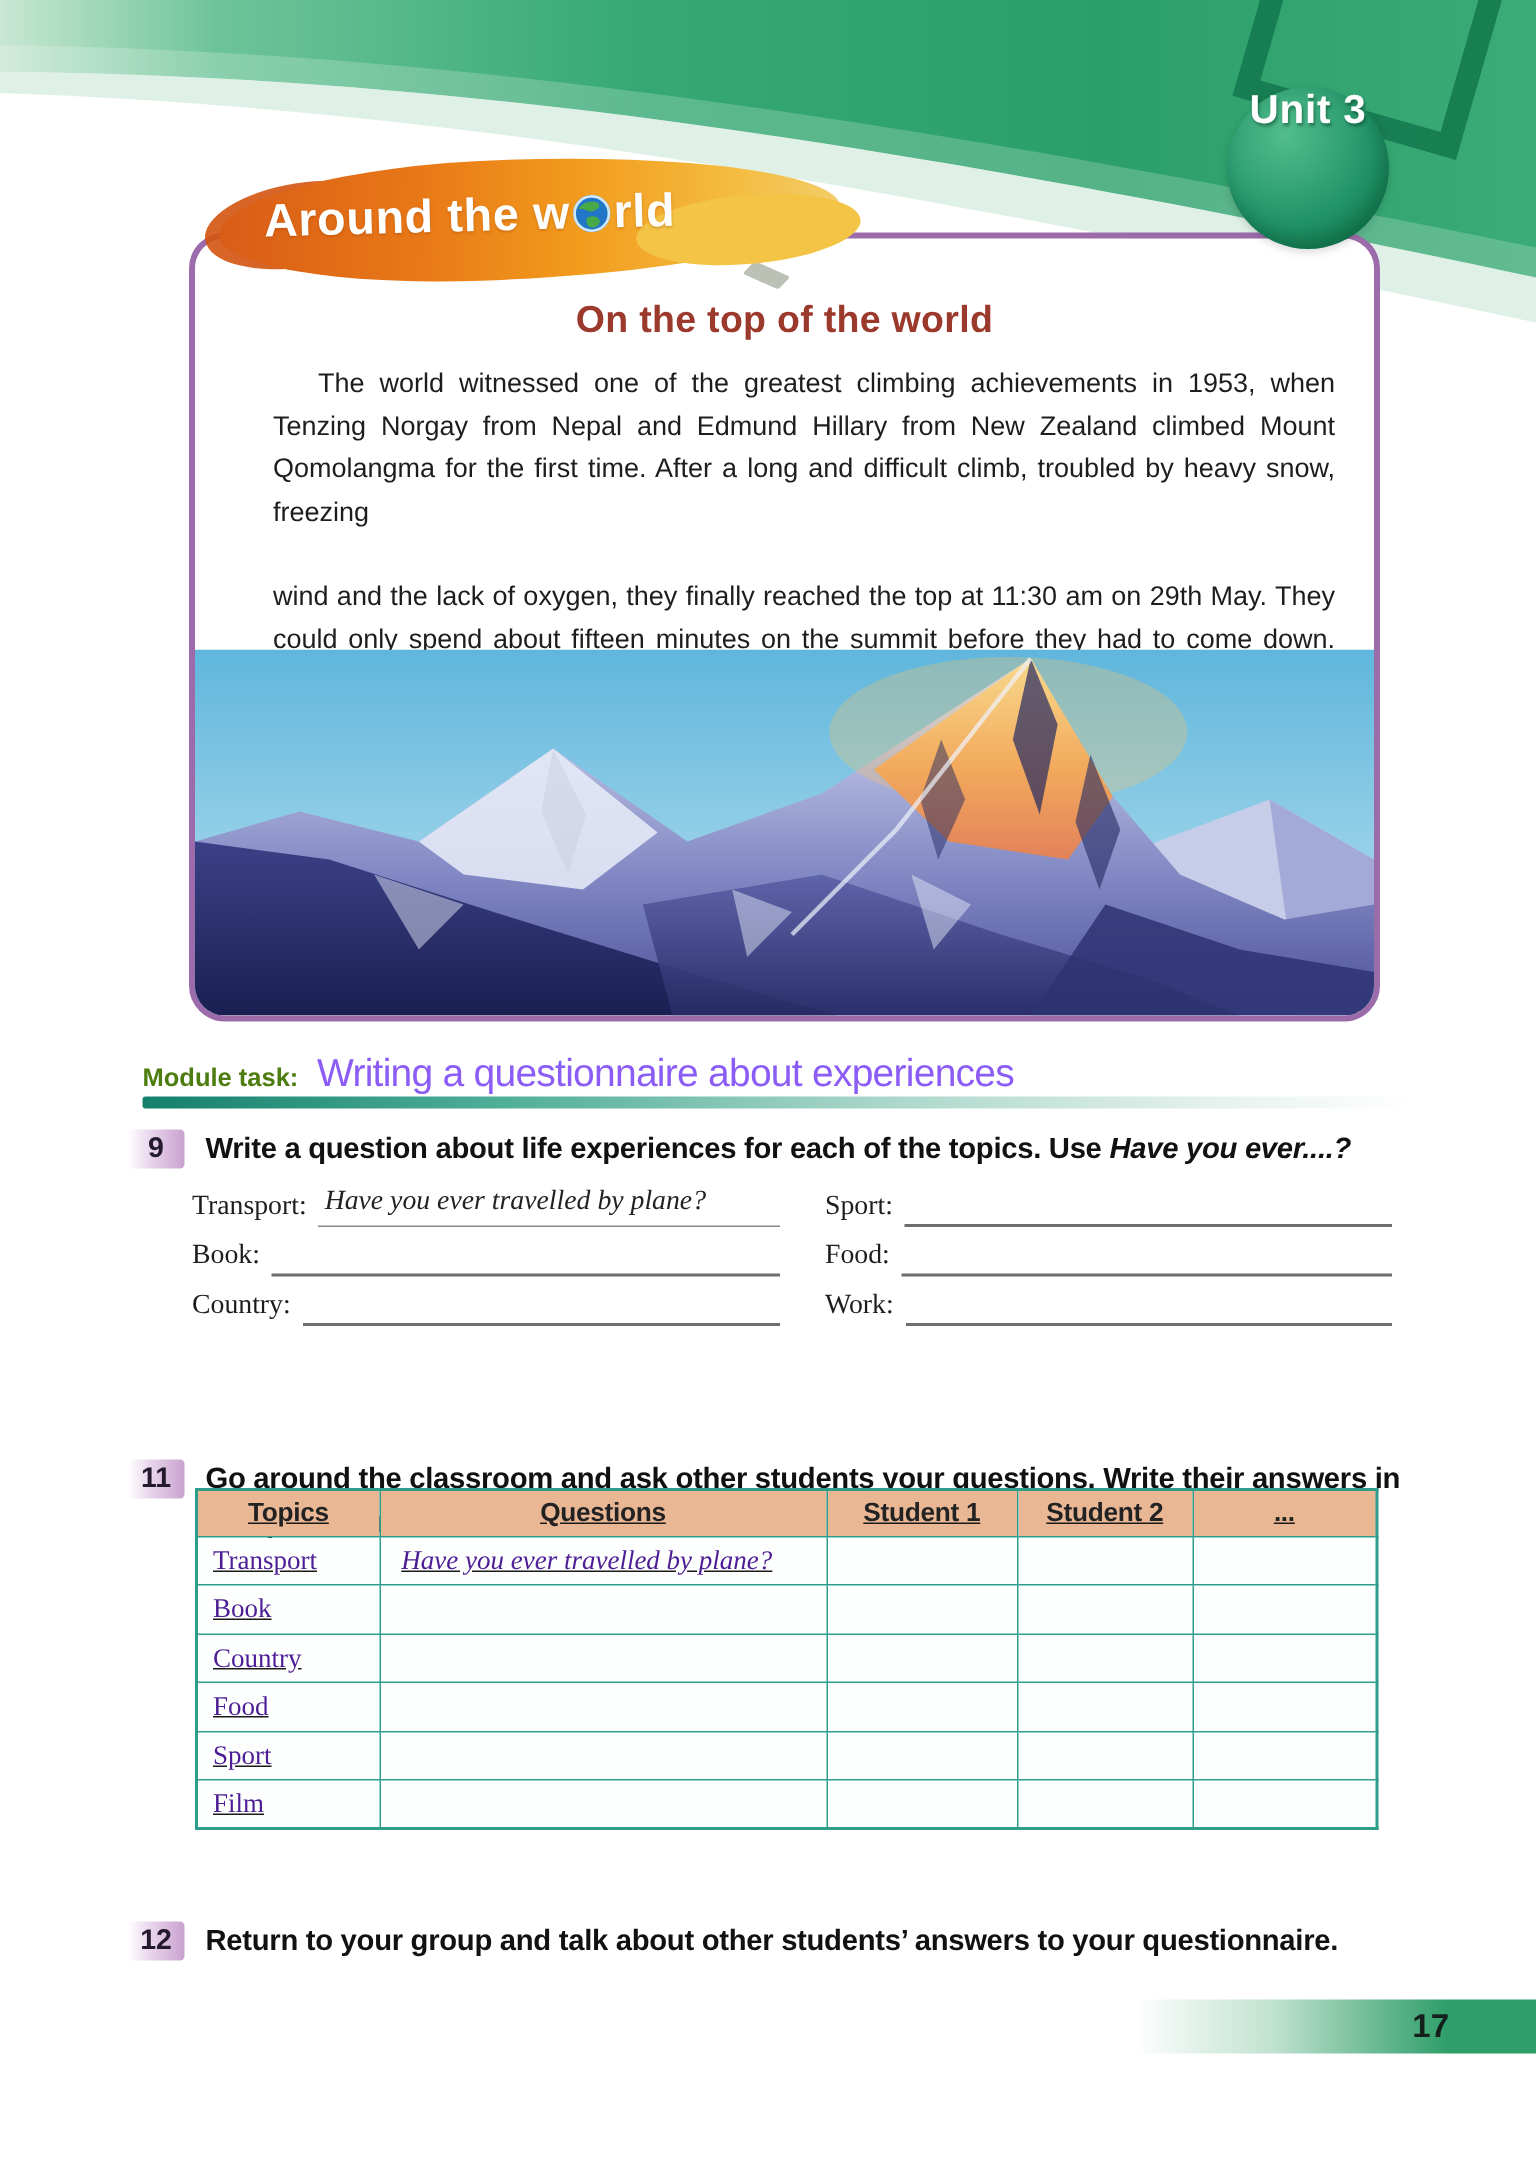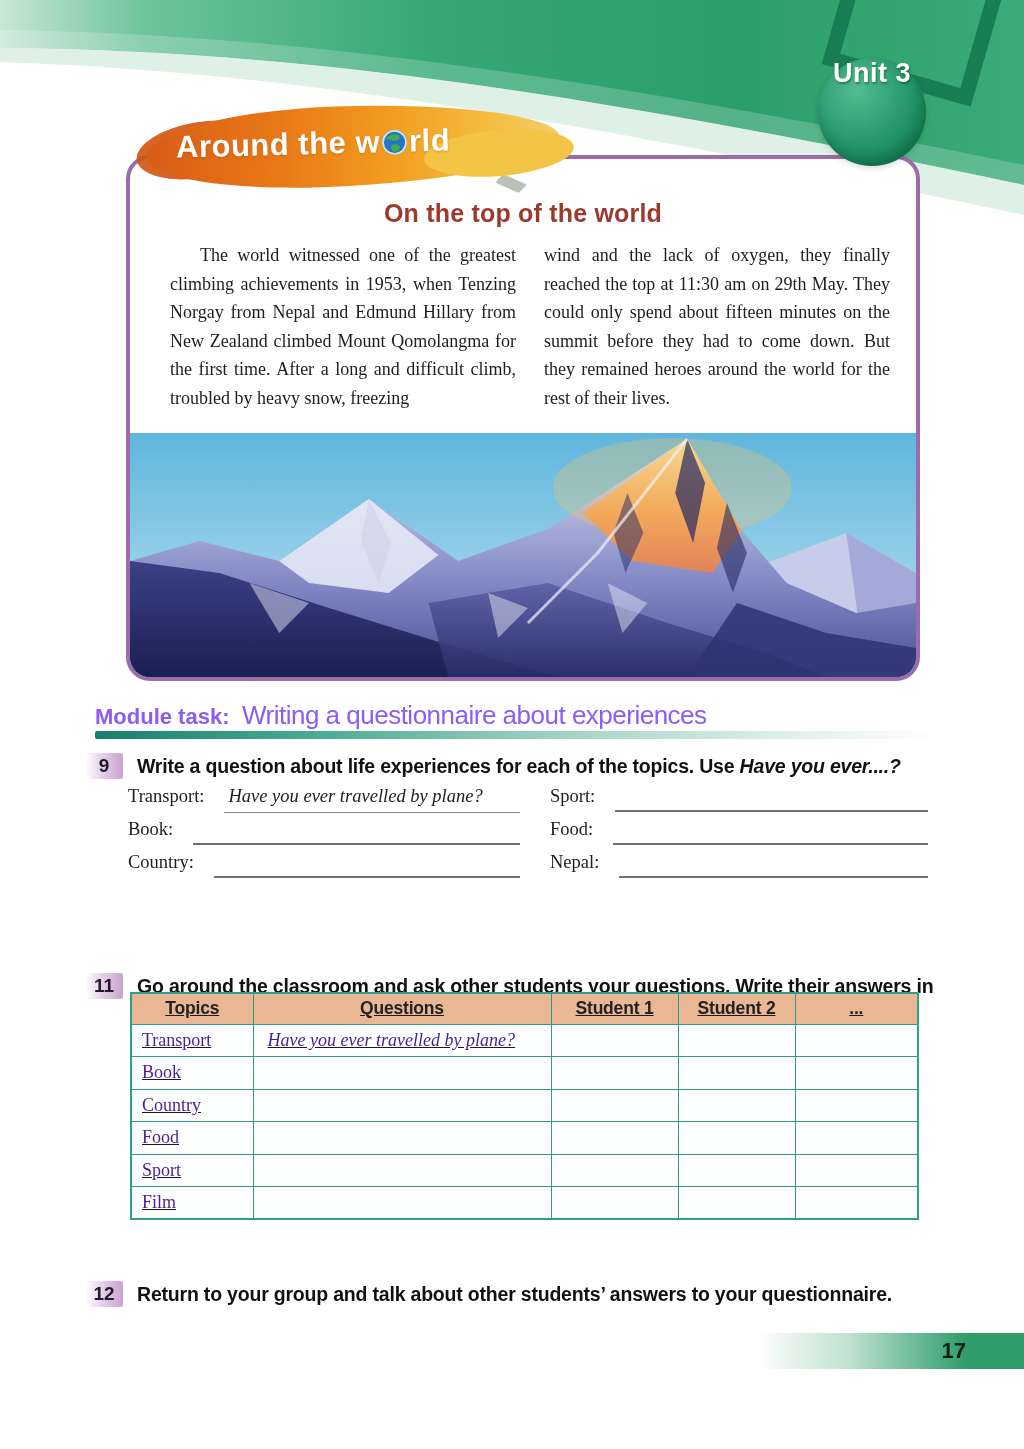--- a/index.html
+++ b/index.html
@@ -50,30 +50,30 @@
   .card {
     position:absolute; left:126px; top:155px; width:794px; height:526px;
     border:4px solid #9c6caa; border-radius:24px; overflow:hidden;
     background:linear-gradient(#ffffff 55%, #e9f3fa 100%); z-index:1;
   }
   .card-title {
     margin-top:40px; text-align:center; color:#9c392d; font-weight:700; font-size:25px;
     letter-spacing:.2px;
   }
   .article-cols {
-    position:absolute; top:82px; left:40px; right:26px; display:flex; gap:28px;
-    font-family:Liberation Serif, serif; font-size:18px; line-height:28.5px;
-    text-align:justify; color:#1d1d1d;
+    position:absolute; top:82px; left:52px; right:26px; display:flex; gap:28px;
+    font-family:Liberation Sans, sans-serif; font-size:18px; line-height:28.5px;
+    text-align:justify; color:#1d1d1d;flex-direction:column;
   }
   .article-cols .col { flex:1; }
   .article-cols .col.first { text-indent:30px; }
   .mountain { position:absolute; left:0; bottom:0; width:100%; height:244px; display:block; }
   
   .module-task { position:absolute; left:95px; top:700px; white-space:nowrap; }
-  .module-task .mt-label { color:#8b5cf6; font-weight:700; font-size:22px; }
+  .module-task .mt-label { color:#4d7c0f; font-weight:700; font-size:17px; }
   .module-task .mt-title { color:#8b5cf6; font-weight:400; font-size:26px; letter-spacing:-.5px; margin-left:8px; }
   .module-bar {
     position:absolute; left:95px; top:731px; width:845px; height:8px; border-radius:2px;
     background:linear-gradient(90deg,#14806c 0%, #4fae97 28%, #a9d6c9 58%, #e6f2ee 85%, rgba(255,255,255,0) 100%);
   }
   
   .activity { position:absolute; display:flex; align-items:flex-start; }
   .act-badge {
     flex:0 0 auto; width:38px; height:26px; margin-right:14px; margin-top:1px;
     background:linear-gradient(90deg,#ffffff 0%, #e8d5ec 40%, #c9a2cf 100%);
@@ -83,21 +83,21 @@
   .act-text { font-weight:700; font-size:19.5px; letter-spacing:-.2px; line-height:29px; color:#111; }
   .act-text .em { font-style:italic; }
   
   .fillin {
     position:absolute; left:128px; top:786px; width:800px;
     font-family:"Liberation Serif", serif; font-size:18.5px; color:#1d1d1d;
   }
   .fill-col { position:absolute; top:0; }
   .fill-col.left { left:0; width:392px; }
   .fill-col.right { left:422px; width:378px; }
-  .fill-row { display:flex; align-items:flex-start; height:32px; margin-bottom:1px;gap:12px; }
+  .fill-row { display:flex; align-items:flex-end; height:32px; margin-bottom:1px; }
   .fill-label { flex:0 0 auto; padding-right:8px; padding-bottom:3px; }
   .fill-line { flex:1 1 auto; border-bottom:2px solid #6e6e6e; height:26px; }
   .fill-value {
     flex:1 1 auto; border-bottom:1.5px solid #8a8a8a; height:27px;
     font-style:italic; padding-left:4px; color:#222;
   }
   
   .qtable {
     position:absolute; left:130px; top:992px; width:787px;
     border-collapse:collapse; table-layout:fixed;
@@ -252,21 +252,21 @@
     <div class="fill-col right">
       <div class="fill-row">
         <span class="fill-label">Sport:</span>
         <span class="fill-line"></span>
       </div>
       <div class="fill-row">
         <span class="fill-label">Food:</span>
         <span class="fill-line"></span>
       </div>
       <div class="fill-row">
-        <span class="fill-label">Nepal:</span>
+        <span class="fill-label">Work:</span>
         <span class="fill-line"></span>
       </div>
     </div>
   </div>
 
 
   <div class="activity" style="left:85px; top:972px; width:865px;">
     <div class="act-badge">11</div>
     <div class="act-text" style="width:812px;">Go around the classroom and ask other students your questions. Write their answers in the questionnaire.</div>
   </div>

